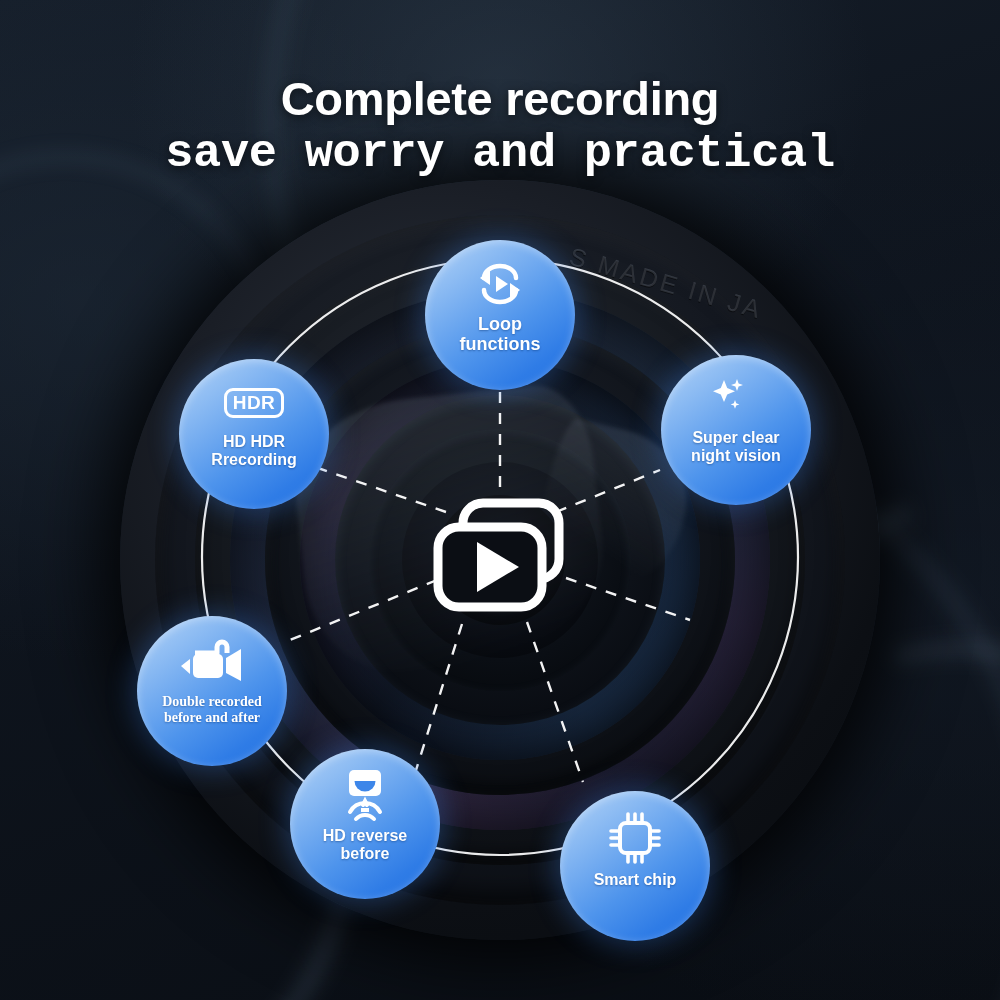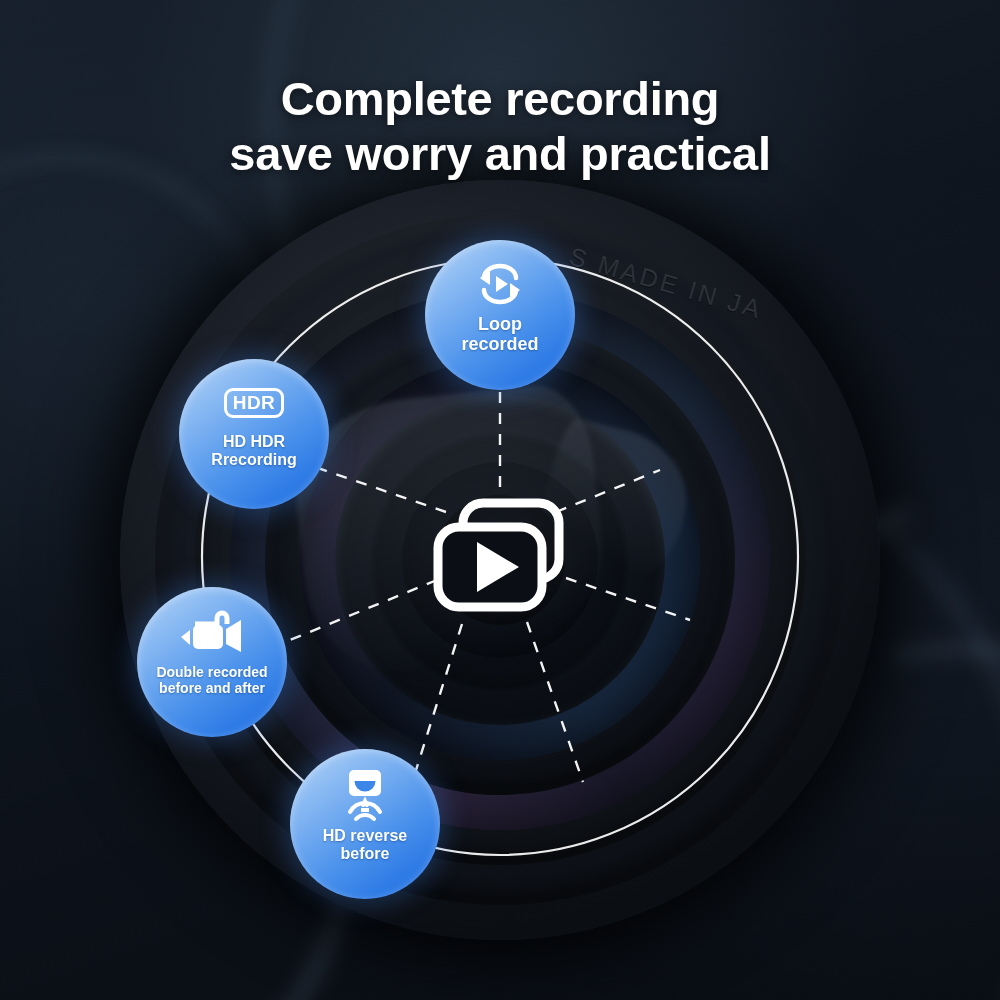--- a/index.html
+++ b/index.html
@@ -116,21 +116,21 @@
     font-size:19px;font-weight:bold;color:#fff;letter-spacing:.5px;line-height:1.1;
   }
 
   
   .title{
     position:absolute;left:0;right:0;top:72px;text-align:center;
     color:#ffffff;font-weight:bold;font-size:47px;line-height:1.17;
     letter-spacing:-.3px;
     text-shadow:0 2px 10px rgba(0,0,0,.55);
   }
-  .title .l2t{display:block;}
+  .title .l2t{display:block;font-family:Liberation Mono, monospace;}
 </style>
 </head>
 <body>
 
 <div class="stage">
 
   <div class="bg">
     <div class="bg-base"></div>
     <div class="swirl sw1"></div>
     <div class="swirl sw2"></div>
@@ -186,44 +186,78 @@
     <span class="ico">
       <svg width="56" height="48" viewBox="0 0 56 48">
         <path d="M12 18 A16 12 0 0 1 44 18" fill="none" stroke="#fff" stroke-width="4.5" stroke-linecap="round"></path>
         <path d="M44 30 A16 12 0 0 1 12 30" fill="none" stroke="#fff" stroke-width="4.5" stroke-linecap="round"></path>
         <path d="M18 10 L8 18 L18 25 Z" fill="#fff"></path>
         <path d="M38 23 L48 30 L38 38 Z" fill="#fff"></path>
         <path d="M24 16 L36 24 L24 32 Z" fill="#fff"></path>
       </svg>
     </span>
     <span class="lbl s18">Loop</span>
-    <span class="lbl s18">recorded</span>
-  </div>
-
-
-
+    <span class="lbl s18">functions</span>
+  </div>
+
+  <div class="badge" style="left:736px;top:430px;">
+    <span class="ico">
+      <svg width="56" height="50" viewBox="0 0 56 50">
+        <path d="M46 8 A18 18 0 1 0 46 44 A15 15 0 1 1 46 8 Z" fill="#fff" transform="translate(-2,0)"></path>
+        <path d="M16 6 L19.2 14 L27 17.2 L19.2 20.4 L16 28 L12.8 20.4 L5 17.2 L12.8 14 Z" fill="#fff"></path>
+        <path d="M29 5 L30.6 9.4 L35 11 L30.6 12.6 L29 17 L27.4 12.6 L23 11 L27.4 9.4 Z" fill="#fff"></path>
+        <path d="M27 26 L28.2 29.2 L31.4 30.4 L28.2 31.6 L27 34.8 L25.8 31.6 L22.6 30.4 L25.8 29.2 Z" fill="#fff"></path>
+      </svg>
+    </span>
+    <span class="lbl s16">Super clear</span>
+    <span class="lbl s16">night vision</span>
+  </div>
+
+
+  <div class="badge" style="left:635px;top:866px;">
+    <span class="ico" style="height:58px">
+      <svg width="58" height="56" viewBox="0 0 58 56">
+        <rect x="14" y="13" width="30" height="30" rx="6" fill="none" stroke="#fff" stroke-width="4"></rect>
+        <g stroke="#fff" stroke-width="3.6" stroke-linecap="round">
+          <line x1="22" y1="4" x2="22" y2="12"></line>
+            <line x1="29" y1="4" x2="29" y2="12"></line>
+            <line x1="36" y1="4" x2="36" y2="12"></line>
+          <line x1="22" y1="44" x2="22" y2="52"></line>
+            <line x1="29" y1="44" x2="29" y2="52"></line>
+            <line x1="36" y1="44" x2="36" y2="52"></line>
+          <line x1="5" y1="21" x2="13" y2="21"></line>
+            <line x1="5" y1="28" x2="13" y2="28"></line>
+            <line x1="5" y1="35" x2="13" y2="35"></line>
+          <line x1="45" y1="21" x2="53" y2="21"></line>
+            <line x1="45" y1="28" x2="53" y2="28"></line>
+            <line x1="45" y1="35" x2="53" y2="35"></line>
+        </g>
+      </svg>
+    </span>
+    <span class="lbl s16">Smart chip</span>
+  </div>
 
   <div class="badge" style="left:365px;top:824px;">
     <span class="ico" style="height:56px">
       <svg width="58" height="54" viewBox="0 0 58 54">
         <path d="M18 2 h22 a5 5 0 0 1 5 5 v16 a5 5 0 0 1 -5 5 h-22 a5 5 0 0 1 -5 -5 V7 a5 5 0 0 1 5 -5 Z" fill="#fff"></path>
         <path d="M18.5 13 h21 a10.5 10.5 0 0 1 -21 0 Z" fill="#3d86e9"></path>
         <g fill="none" stroke="#fff" stroke-width="4" stroke-linecap="round">
           <path d="M14 44 A17 17 0 0 1 44 44"></path>
           <path d="M20 51 A12 12 0 0 1 38 51"></path>
           <path d="M27 37 L29 33 L31 37"></path>
         </g>
         <path d="M25 40 h8 v4 h-8 Z" fill="#fff"></path>
       </svg>
     </span>
     <span class="lbl s16">HD reverse</span>
     <span class="lbl s16">before</span>
   </div>
 
-  <div class="badge" style="left:212px;top:662px;">
+  <div class="badge" style="left:212px;top:691px;font-family:Liberation Serif, serif;">
     <span class="ico" style="height:56px">
       <svg width="66" height="50" viewBox="0 0 66 50">
         <path d="M16 16 h22 v-6 a5 5 0 0 1 5 -5 h0 a5 5 0 0 1 5 5 v6" fill="none" stroke="#fff" stroke-width="5" stroke-linejoin="round"></path>
         <rect x="14" y="17" width="30" height="24" rx="5" fill="#fff"></rect>
         <path d="M47 21 L62 12 L62 44 L47 36 Z" fill="#fff"></path>
         <path d="M11 22 L2 29 L11 37 Z" fill="#fff"></path>
       </svg>
     </span>
     <span class="lbl s14">Double recorded</span>
     <span class="lbl s14">before and after</span>

